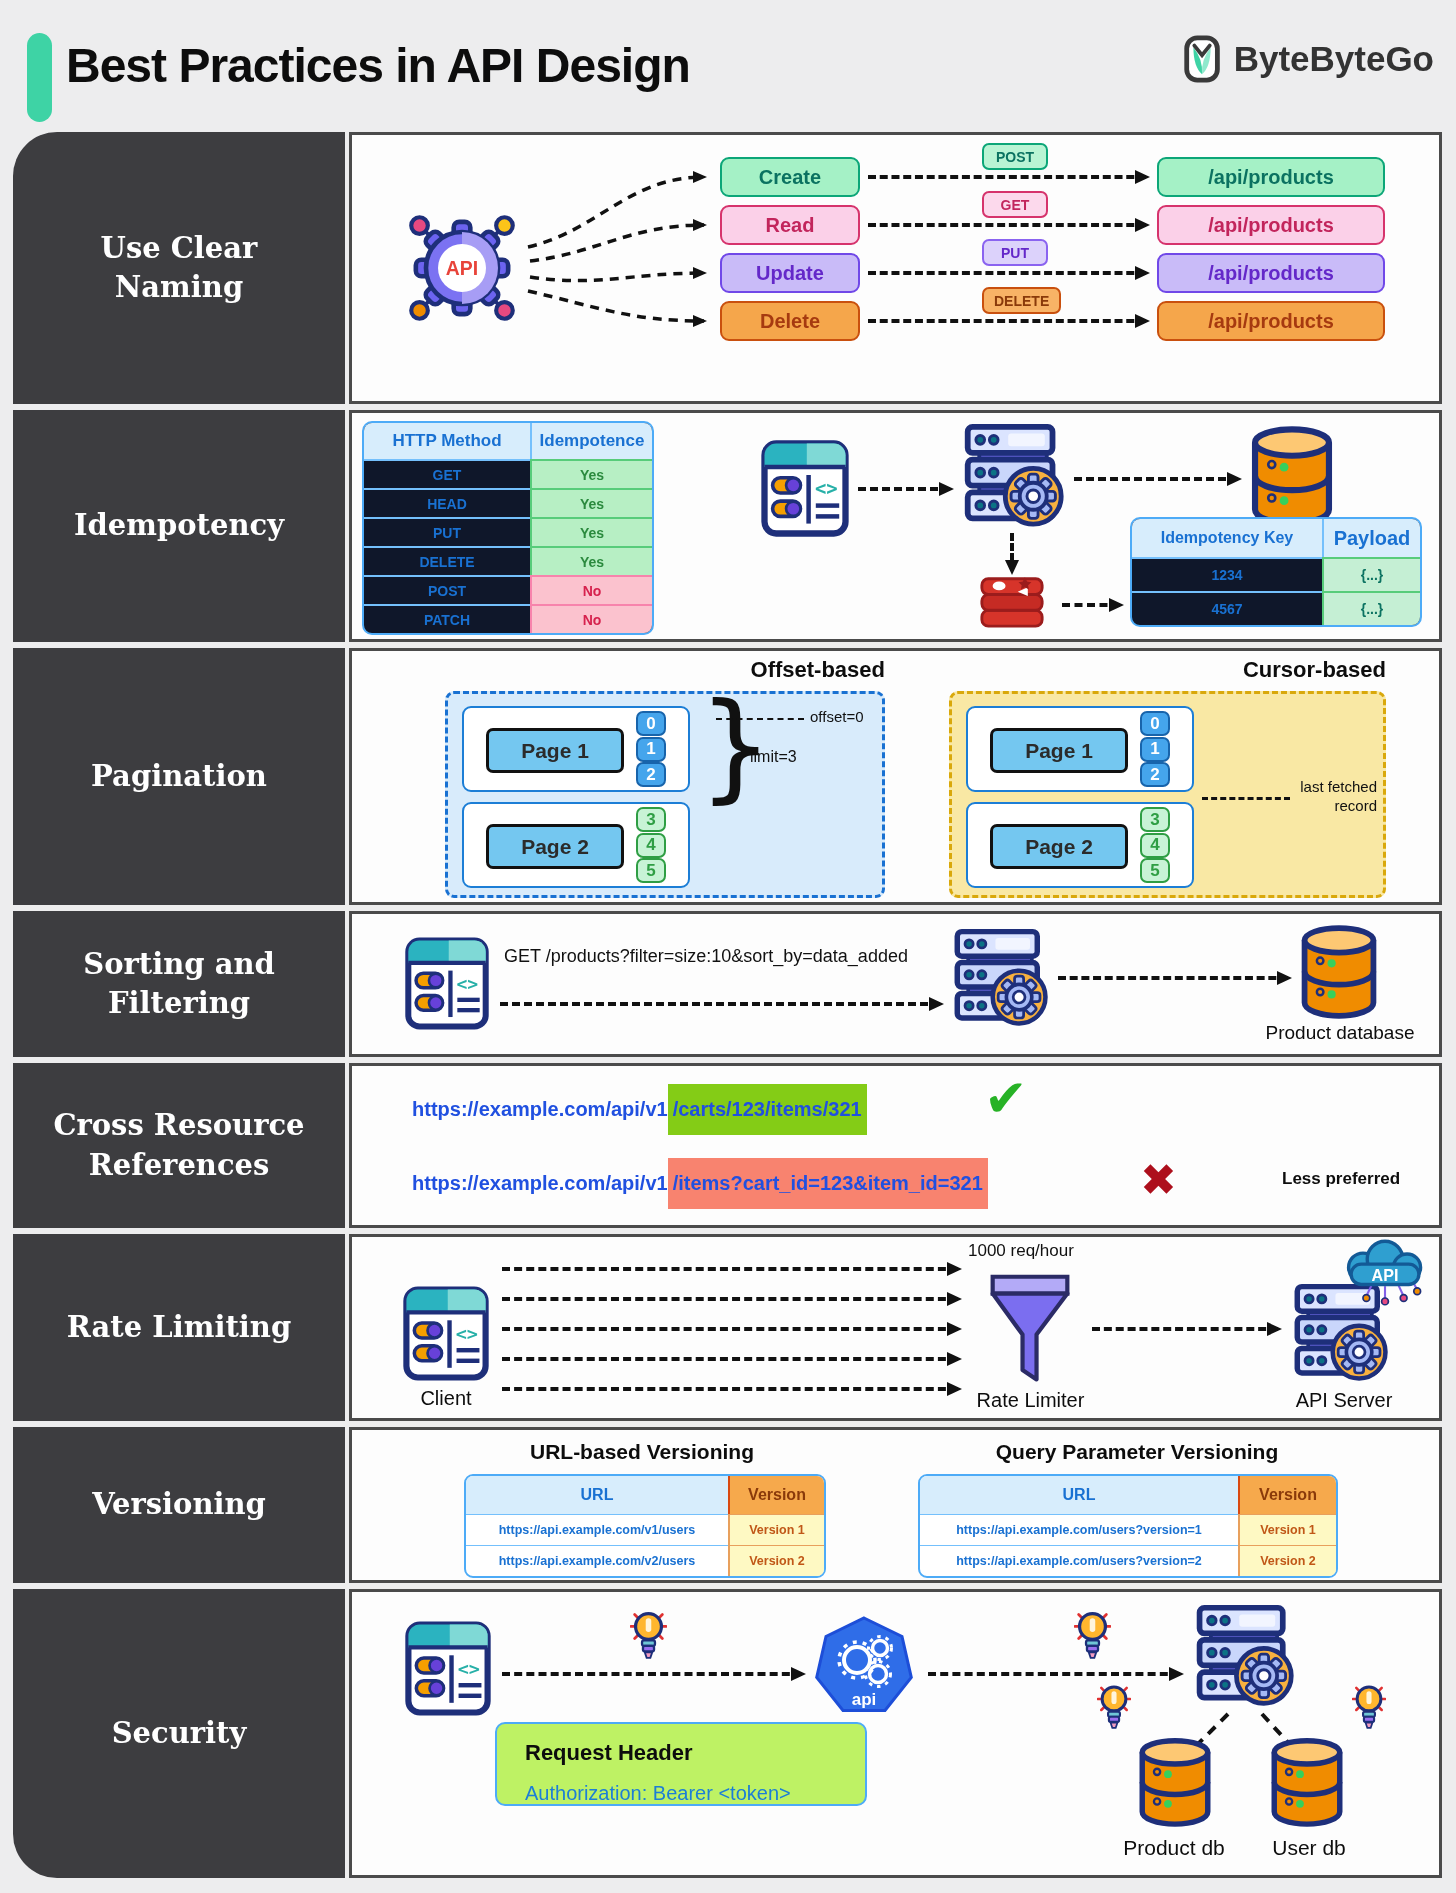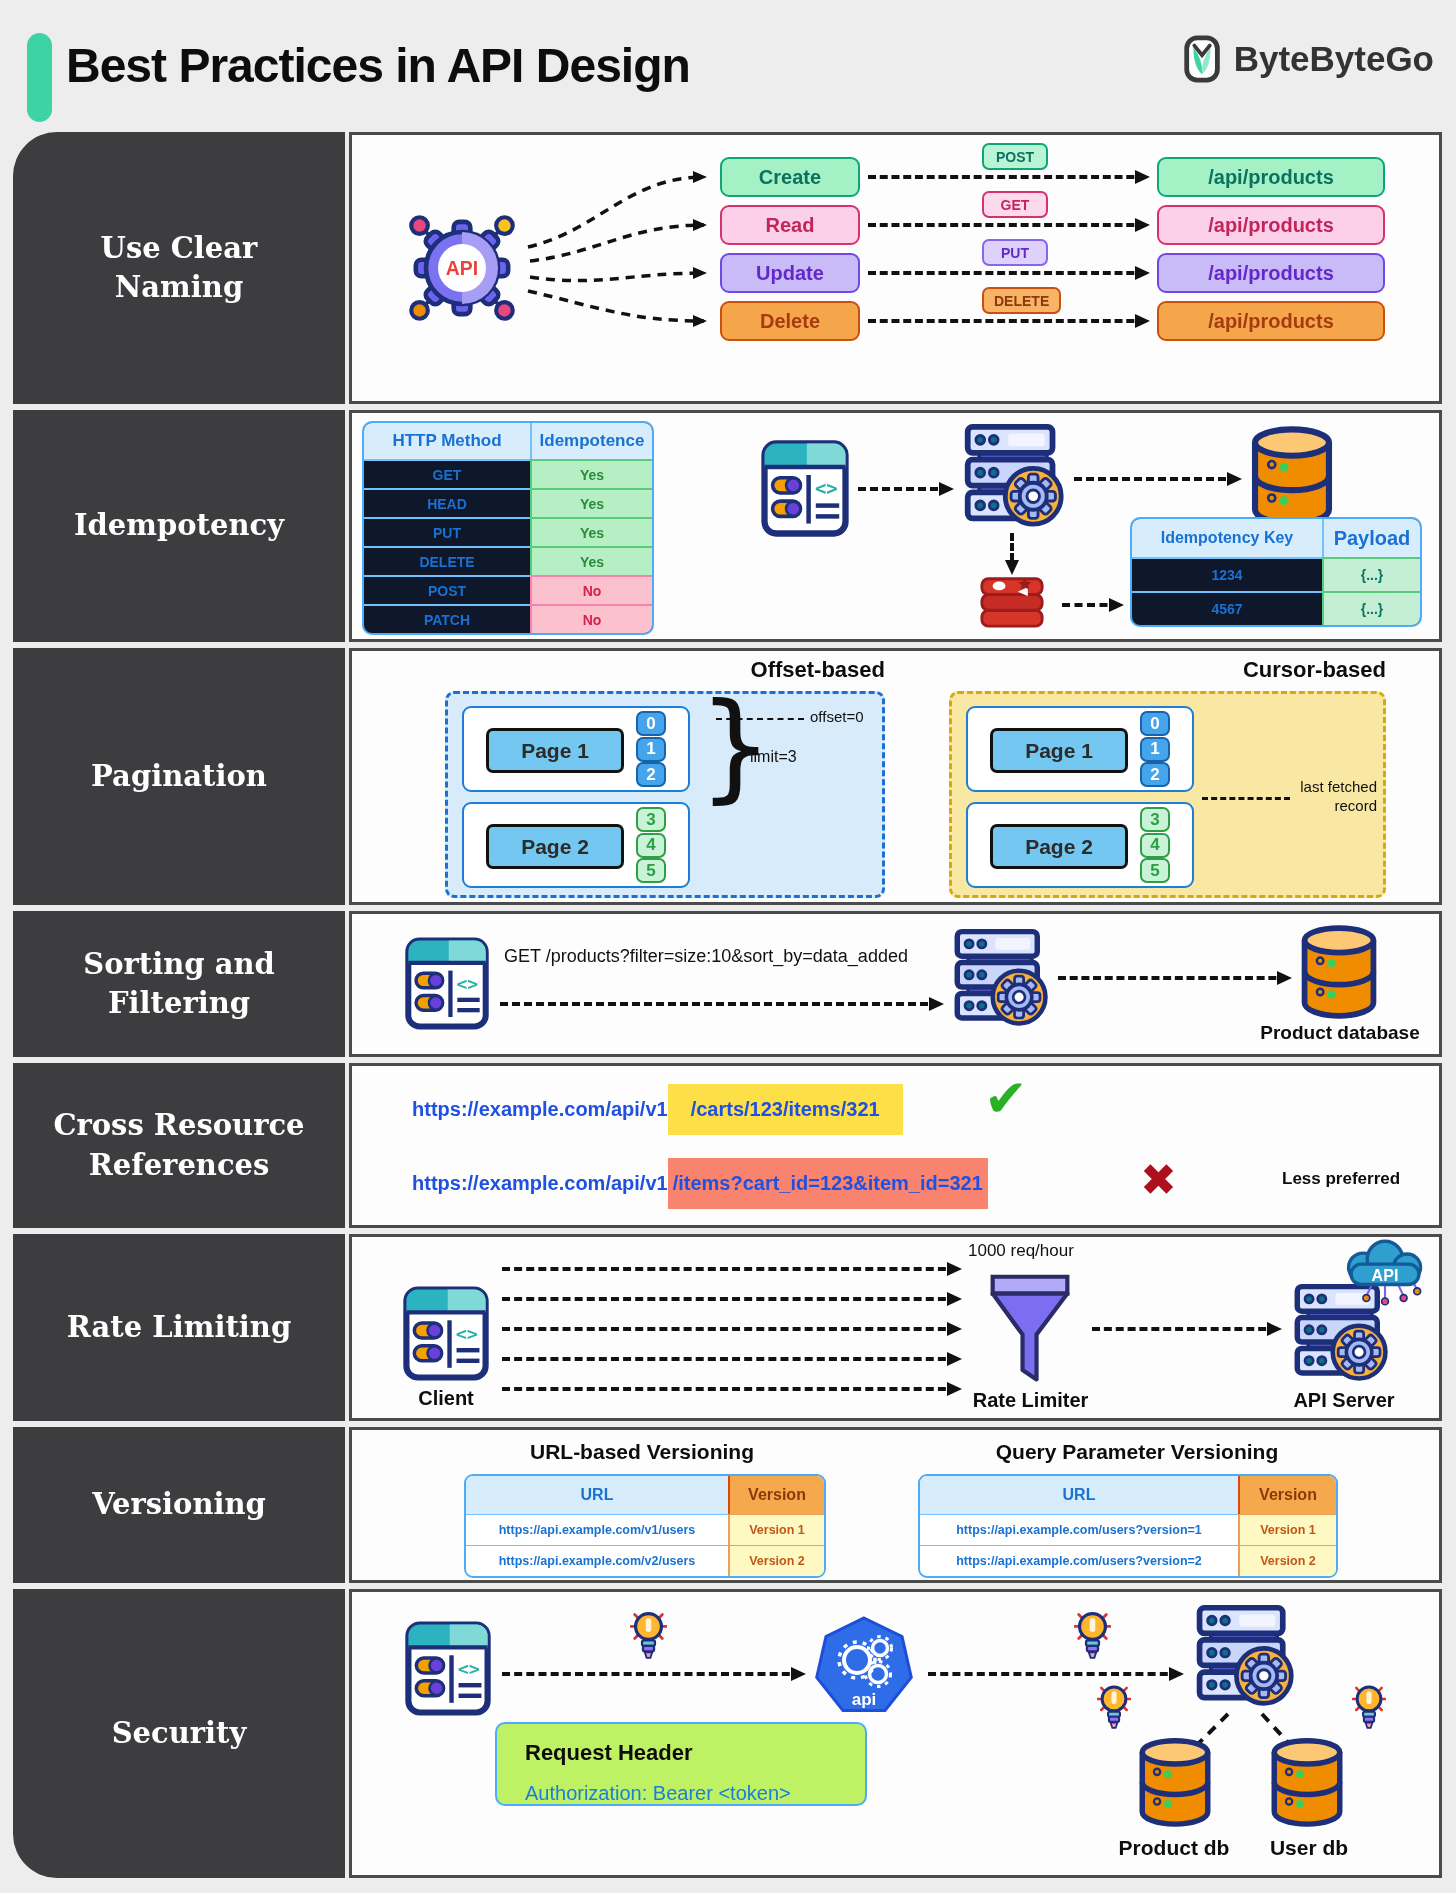--- a/index.html
+++ b/index.html
@@ -83,27 +83,27 @@
   .chip{width:30px;height:25px;border-radius:7px;display:flex;align-items:center;justify-content:center;
         font-weight:bold;font-size:17px;border:2px solid}
   .chip-blue{background:#45a5ec;border-color:#1864ab;color:#fff}
   .chip-green{background:#c8f3d6;border-color:#2f9e44;color:#2f9e44}
   .small-note{position:absolute;font-size:15px;color:#111}
   .brace{position:absolute;font-family:"DejaVu Sans",sans-serif;font-weight:normal;color:#111;
          font-size:118px;line-height:96px}
 
   
   .url-line{position:absolute;font-size:20px;font-weight:bold;color:#2050e0;white-space:nowrap;display:flex;align-items:center}
-  .hl-good{background:#fde047;padding:14px 23px}
+  .hl-good{background:#84cc16;padding:14px 5px}
   .hl-bad{background:#f8836f;padding:14px 5px}
   .mark-check{position:absolute;font-size:52px;font-weight:bold;color:#27b226}
   .mark-x{position:absolute;font-size:44px;font-weight:bold;color:#ad0f1c}
   .note-bold{position:absolute;font-size:17px;font-weight:bold;color:#0d0d0d}
 
-  .icon-label{position:absolute;font-weight:bold;font-size:20px;color:#0d0d0d;text-align:center}
+  .icon-label{position:absolute;font-weight:normal;font-size:20px;color:#0d0d0d;text-align:center}
   .plain-text{position:absolute;font-size:18px;color:#111;white-space:nowrap}
 
   
   .req-box{position:absolute;left:143px;top:130px;width:372px;height:84px;background:#bef264;
            border:2.5px solid #4dabf7;border-radius:10px}
   .req-title{position:absolute;left:28px;top:16px;font-size:22px;font-weight:bold;color:#0d0d0d}
   .req-value{position:absolute;left:28px;top:58px;font-size:20px;color:#1c7ed6}
 </style>
 </head>
 <body>

